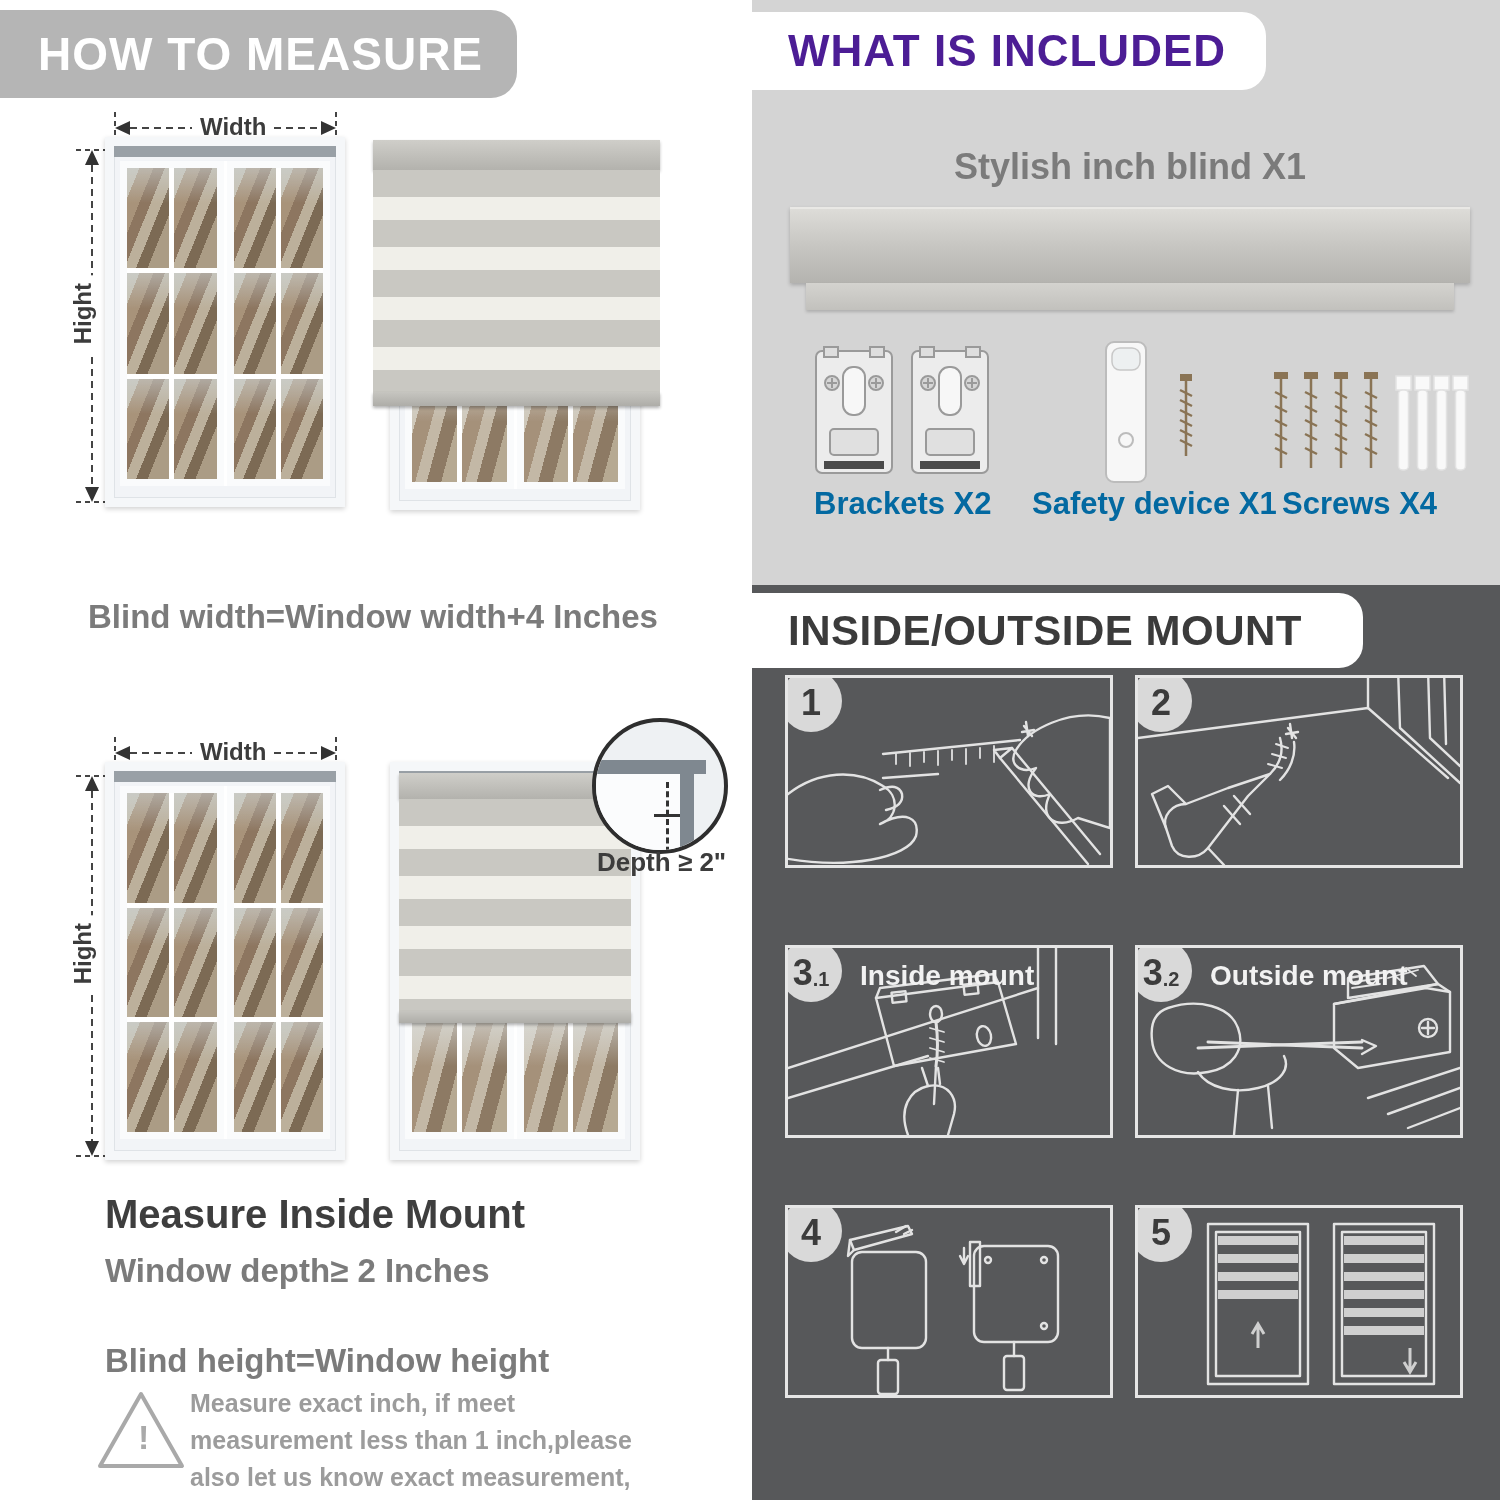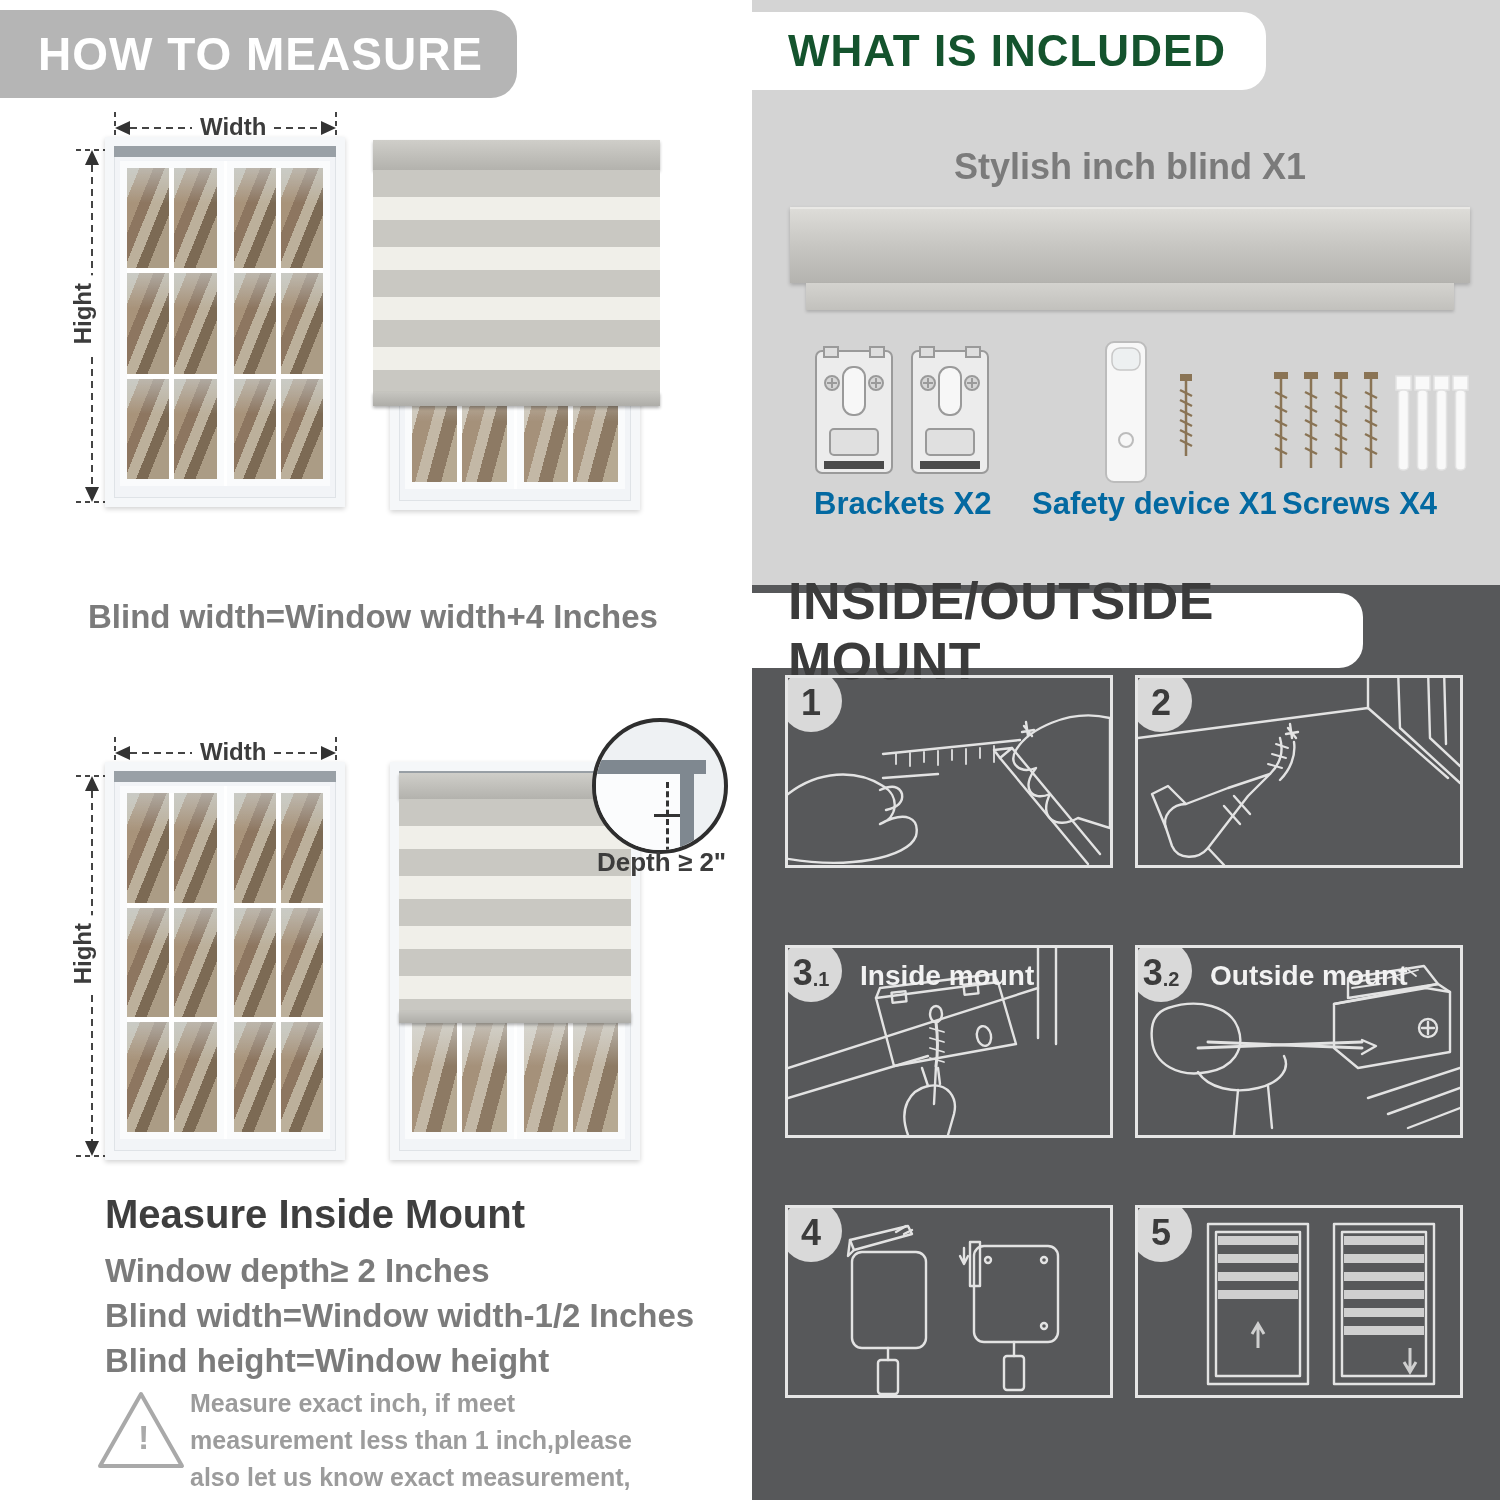--- a/index.html
+++ b/index.html
@@ -45,33 +45,33 @@
   .vlabel { writing-mode:vertical-rl; transform:rotate(180deg); background:#fff; padding:8px 0; }
 
   .depth-label { font-size:26px; font-weight:700; color:#3c3c3c; }
 
   .warn-text { font-size:25px; font-weight:600; color:#9c9c9c; line-height:37px; width:470px; }
 
   
   .right-top { left:752px; top:0; width:748px; height:585px; background:#d4d4d4; }
   .hdr-included { position:absolute; left:0; top:12px; width:514px; height:78px; background:#fff;
     border-radius:0 24px 24px 0; display:flex; align-items:center; padding-left:36px; }
-  .hdr-included span { color:#14532d; font-size:44px; font-weight:700; letter-spacing:1px; }
+  .hdr-included span { color:#4c1d95; font-size:44px; font-weight:700; letter-spacing:1px; }
   .blind-label { font-size:36px; font-weight:700; color:#7b7b7b; }
   .cassette-bar { position:absolute; left:38px; top:207px; width:680px; height:76px;
     background:linear-gradient(180deg,#dddcd8 0%, #c9c8c4 45%, #b4b3af 100%);
     box-shadow:0 2px 4px rgba(0,0,0,.22); border-top:2px solid #e9e8e5; }
   .cassette-lip { position:absolute; left:54px; top:283px; width:648px; height:27px;
     background:linear-gradient(180deg,#d4d3cf,#c2c1bd); box-shadow:0 2px 3px rgba(0,0,0,.18); }
   .part-label { font-size:31px; font-weight:700; color:#0369a1; }
 
   .right-bottom { left:752px; top:585px; width:748px; height:915px; background:#57585a; }
   .hdr-mount { position:absolute; left:0; top:8px; width:611px; height:75px; background:#fff;
     border-radius:0 24px 24px 0; display:flex; align-items:center; padding-left:36px; }
-  .hdr-mount span { color:#3b3b3b; font-size:52px; font-weight:700; letter-spacing:.5px; }
+  .hdr-mount span { color:#3b3b3b; font-size:42px; font-weight:700; letter-spacing:.5px; }
 
   .step { position:absolute; width:328px; height:193px; border:3px solid #e6e6e6; overflow:hidden; }
   .step .badge { position:absolute; left:-8px; top:-8px; width:62px; height:62px; border-radius:50%;
     background:#d9d9d9; display:flex; align-items:center; justify-content:center; padding-top:4px; }
   .step .badge .n { font-size:36px; font-weight:700; color:#3c3c3c; }
   .step .badge .s { font-size:20px; font-weight:700; color:#3c3c3c; margin-top:12px; }
   .step .tag { position:absolute; left:72px; top:12px; font-size:28px; font-weight:700; color:#f2f2f2; }
 
   svg { display:block; }
   .lineart { stroke:#e3e3e3; stroke-width:2.4; fill:none; stroke-linecap:round; stroke-linejoin:round; }
@@ -224,21 +224,20 @@
     <div class="abs" style="left:-20px; top:38px; width:130px; height:14px; background:#7f8890;"></div>
     <div class="abs" style="left:84px; top:38px; width:14px; height:120px; background:#7f8890;"></div>
     <div class="abs" style="left:-20px; top:52px; width:104px; height:90px; background:#fbfcfd;"></div>
     <div class="abs" style="left:70px; top:60px; width:0; height:80px; border-left:3px dashed #333;"></div>
     <div class="abs" style="left:58px; top:92px; width:26px; height:0; border-top:3px solid #333;"></div>
   </div>
   <div class="abs depth-label" style="left:597px; top:847px;">Depth ≥ 2"</div>
 
   <div class="abs sec-title" style="left:105px; top:1192px;">Measure Inside Mount</div>
   <div class="abs sec-line" style="left:105px; top:1252px;">Window depth≥ 2 Inches</div>
-  <div class="abs sec-line" style="left:105px; top:1297px;">Blind width=Window width-1/2 Inches</div>
   <div class="abs sec-line" style="left:105px; top:1342px;">Blind height=Window height</div>
 
   <svg class="abs" style="left:95px; top:1388px;" width="92" height="84" viewBox="0 0 92 84">
     <path d="M46 6 L87 78 L5 78 Z" fill="none" stroke="#a9a9a9" stroke-width="4" stroke-linejoin="round"></path>
   </svg>
   <div class="abs" style="left:138px; top:1418px; font-size:34px; font-weight:700; color:#a9a9a9;">!</div>
   <div class="abs warn-text" style="left:190px; top:1385px;">Measure exact inch, if meet measurement less than 1 inch,please also let us know exact measurement, please do not leave it</div>
 
   <div class="abs right-top">
     <div class="hdr-included">

